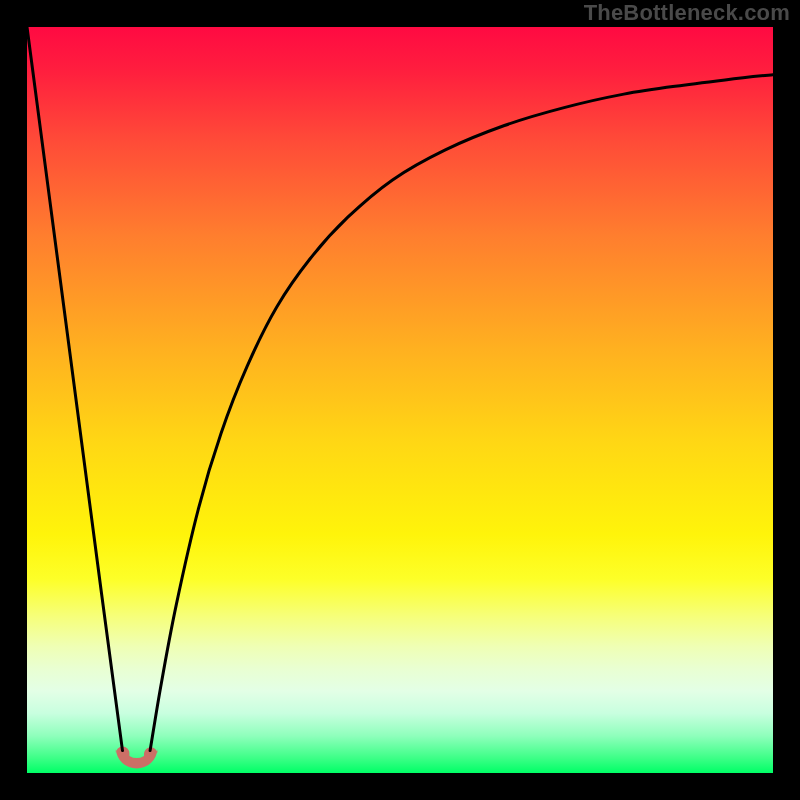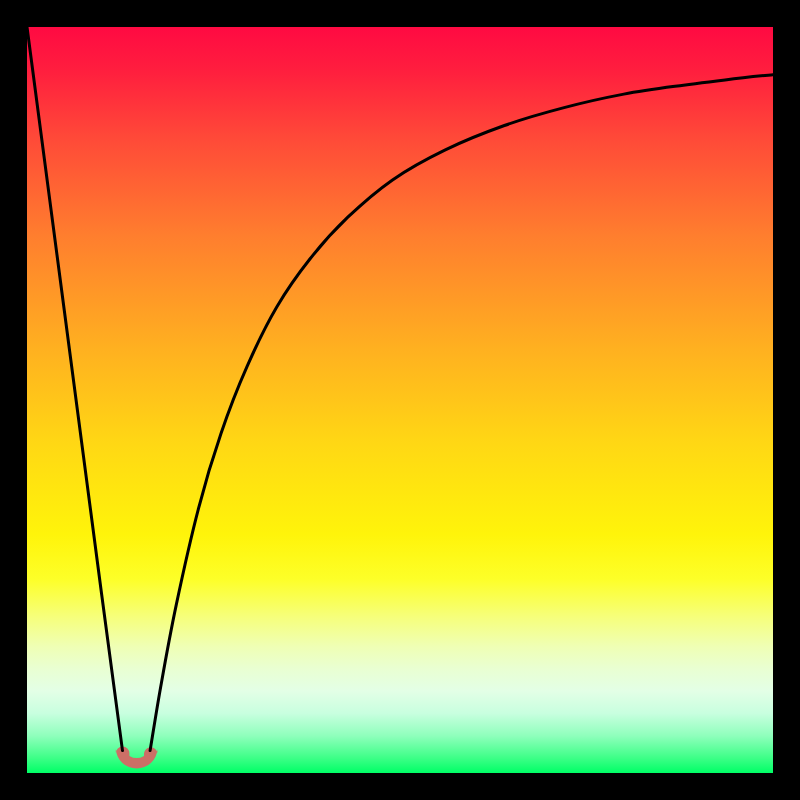--- a/index.html
+++ b/index.html
@@ -66,20 +66,21 @@
     left: 0;
     top: 0;
     width: 746px;
     height: 746px;
   }
 </style>
 </head>
 <body>
 
 <div class="frame">
+  <div class="watermark">TheBottleneck.com</div>
   <div class="plot">
     <div class="gradient-bg"></div>
     <svg class="curves" viewBox="0 0 746 746" preserveAspectRatio="none">
       <path d="M88.8 726.3 A 6.8 6.8 0 0 1 102.4 726.3 L 102.4 728.9 A 14.1 14.1 0 0 0 117.0 728.9 L 117.0 726.3 A 6.8 6.8 0 0 1 130.5 726.3 L 130.5 722.1 A 20.9 20.9 0 0 1 88.8 722.1 Z" fill="#cc6f66" stroke="none" id="trough"></path>
       <path d="M0.0 0.0 L37.3 283.5 L74.6 567.0 L95.5 723.6" fill="none" stroke="#000" stroke-width="3" stroke-linecap="round" id="left"></path>
       <path d="M123.1 723.6 C125.0 712.4, 129.9 680.7, 134.3 656.5 C138.6 632.2, 143.0 607.4, 149.2 578.1 C155.4 548.9, 164.1 509.8, 171.6 481.2 C179.0 452.6, 185.9 430.2, 194.0 406.6 C202.0 382.9, 210.7 360.6, 220.1 339.4 C229.4 318.3, 239.3 297.8, 249.9 279.8 C260.5 261.7, 271.7 246.2, 283.5 231.3 C295.3 216.3, 307.1 203.3, 320.8 190.2 C334.5 177.2, 349.4 164.1, 365.5 152.9 C381.7 141.7, 399.1 132.2, 417.8 123.1 C436.4 114.0, 457.5 105.6, 477.4 98.5 C497.3 91.4, 517.2 85.8, 537.1 80.6 C557.0 75.3, 576.9 70.9, 596.8 67.1 C616.7 63.4, 636.6 60.9, 656.5 58.2 C676.4 55.5, 701.2 52.5, 716.2 50.7 C731.1 49.0, 741.0 48.2, 746.0 47.7" fill="none" stroke="#000" stroke-width="3" stroke-linecap="round" id="right"></path>
     </svg>
   </div>
 </div>
 

